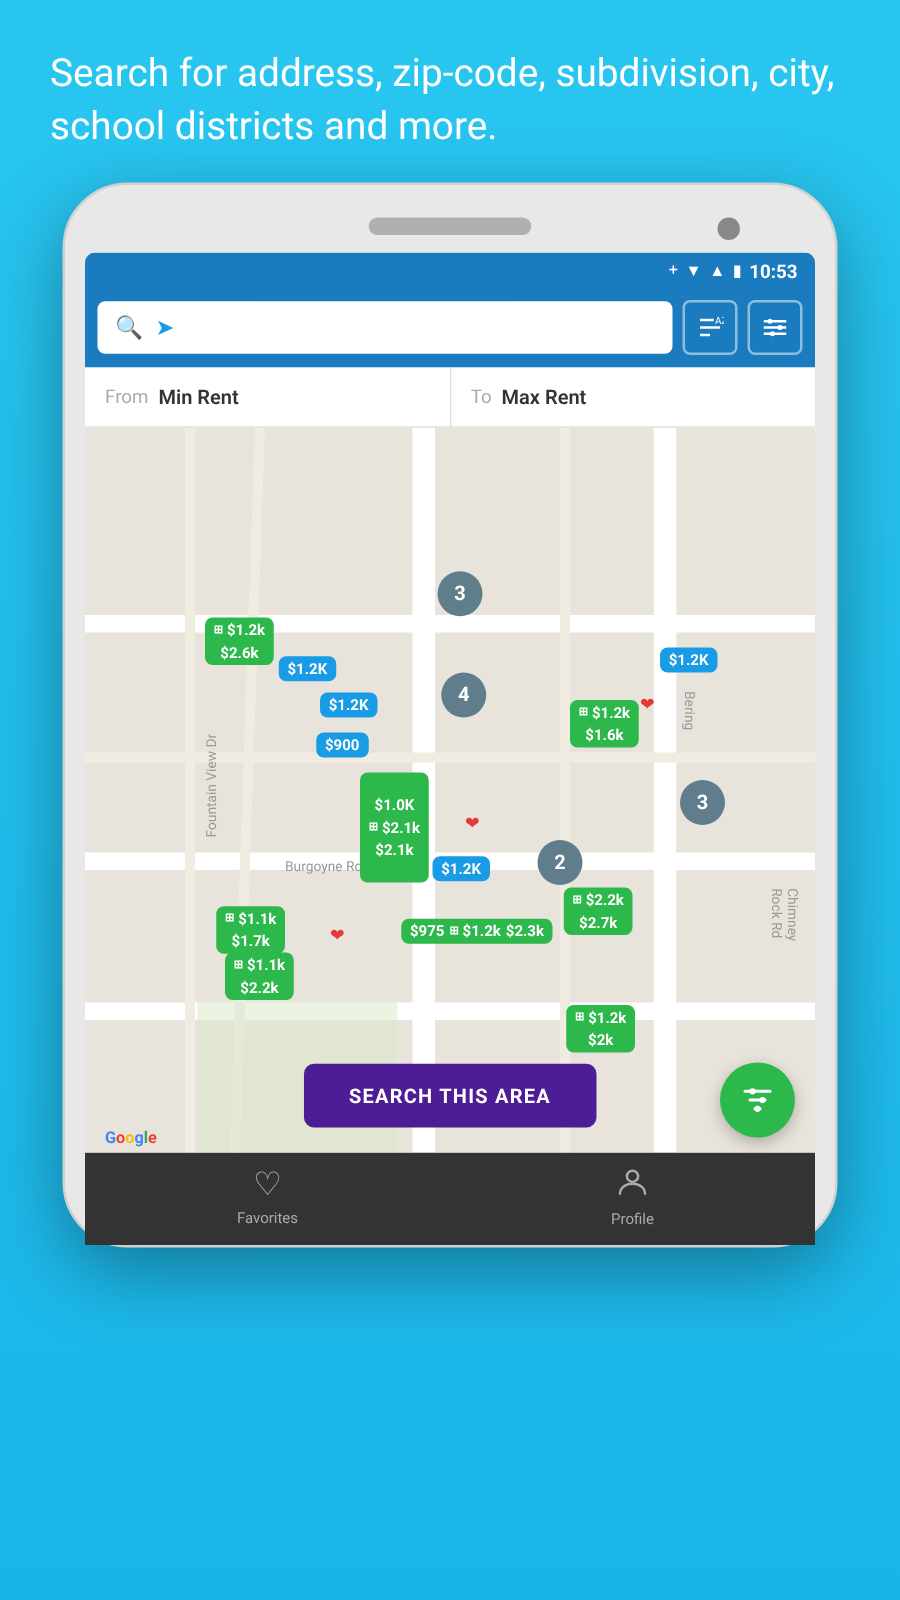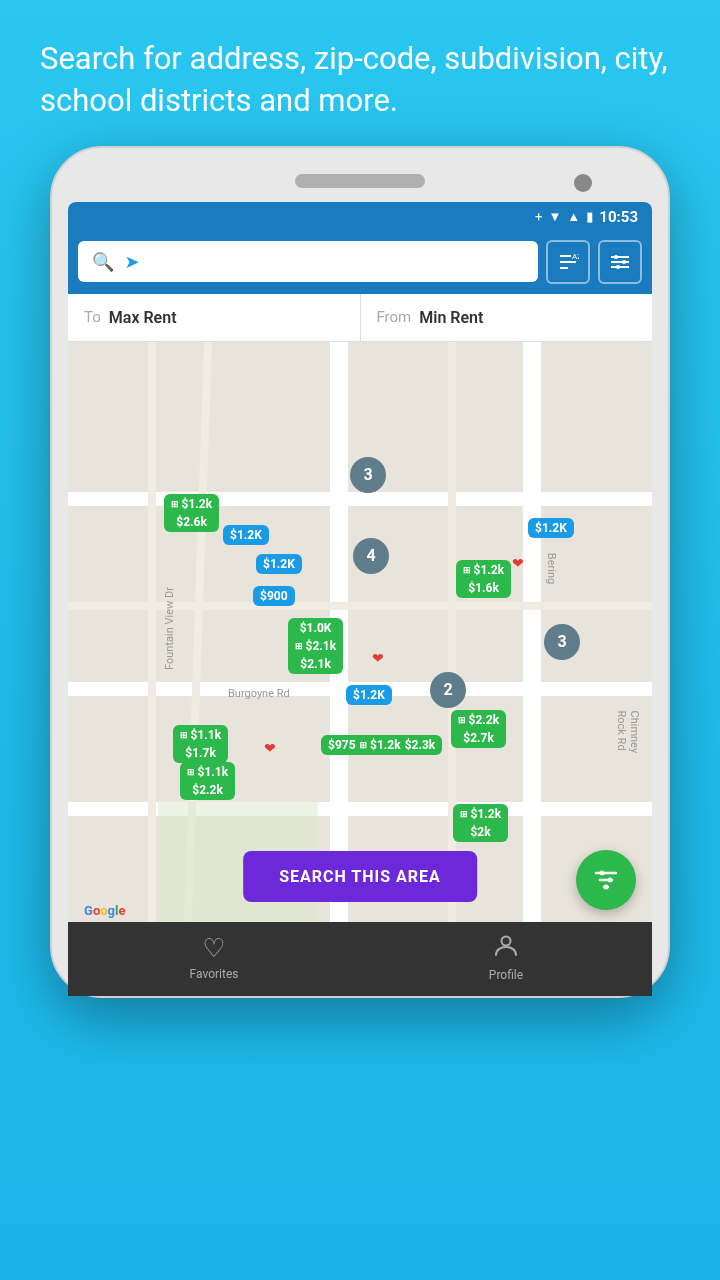--- a/index.html
+++ b/index.html
@@ -168,21 +168,21 @@
       position: absolute;
       color: #e53935;
       font-size: 14px;
       z-index: 10;
     }
     .search-area-btn {
       position: absolute;
       bottom: 20px;
       left: 50%;
       transform: translateX(-50%);
-      background: #6d28d9;
+      background: #4c1d95;
       color: white;
       font-size: 16px;
       font-weight: bold;
       padding: 16px 36px;
       border-radius: 8px;
       letter-spacing: 1px;
       cursor: pointer;
     }
     .filter-fab {
       position: absolute;
@@ -294,26 +294,26 @@
           <circle cx="15" cy="11" r="2" fill="white"></circle>
           <line x1="2" y1="11" x2="20" y2="11" stroke="white" stroke-width="2"></line>
           <circle cx="9" cy="16" r="2" fill="white"></circle>
           <line x1="2" y1="16" x2="20" y2="16" stroke="white" stroke-width="2"></line>
         </svg>
       </div>
     </div>
 
     <div class="rent-filter-row">
       <div class="rent-filter-half">
+        <span class="rent-label">From</span>
+        <span class="rent-value">Min Rent</span>
+      </div>
+      <div class="rent-filter-half">
         <span class="rent-label">To</span>
         <span class="rent-value">Max Rent</span>
-      </div>
-      <div class="rent-filter-half">
-        <span class="rent-label">From</span>
-        <span class="rent-value">Min Rent</span>
       </div>
     </div>
 
     <div class="map-area">
 
       <svg width="100%" height="100%" style="position:absolute;top:0;left:0;">
 
         <rect width="100%" height="100%" fill="#e8e4dc"></rect>
 
         <rect x="262" y="0" width="18" height="100%" fill="white"></rect>
@@ -362,21 +362,21 @@
       <div class="pin pin-blue" style="top:176px;left:460px;">$1.2K</div>
 
       <div class="pin pin-green" style="top:218px;left:388px;flex-direction:column;padding:3px 7px;">
         <div style="display:flex;align-items:center;gap:3px;">
             <span style="font-size:9px;">⊞</span>
             <span>$1.2k</span>
           </div>
         <div>$1.6k</div>
       </div>
 
-      <div class="pin pin-green" style="top:276px;left:220px;flex-direction:column;padding:3px 7px;">
+      <div class="pin pin-green" style="top:276px;left:220px;flex-direction:column;padding:19px 7px;">
         <div>$1.0K</div>
         <div style="display:flex;align-items:center;gap:3px;">
             <span style="font-size:9px;">⊞</span>
             <span>$2.1k</span>
           </div>
         <div>$2.1k</div>
       </div>
 
       <div class="pin pin-green" style="top:383px;left:105px;flex-direction:column;padding:3px 7px;">
         <div style="display:flex;align-items:center;gap:3px;">

